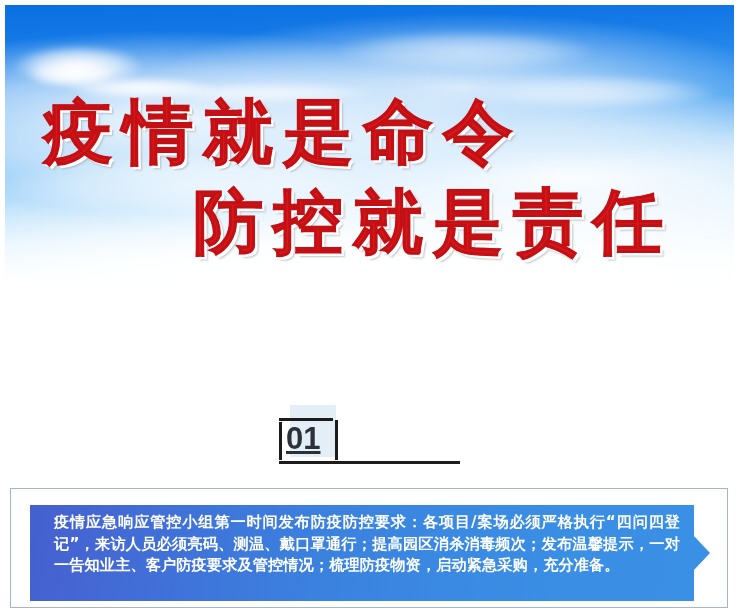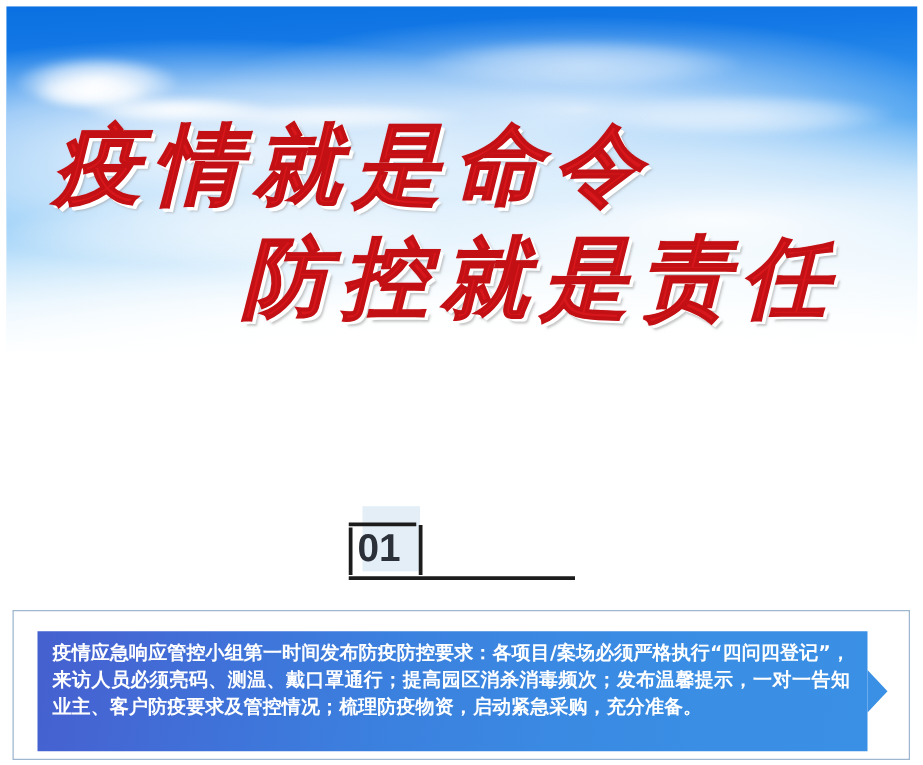--- a/index.html
+++ b/index.html
@@ -55,21 +55,20 @@
   .cloud-c { left: 62px; top: 72px;  width: 150px; height: 22px; }
   .cloud-d { left: 150px;top: 78px;  width: 220px; height: 20px; opacity:.75;}
   .cloud-e { left: 330px;top: 26px;  width: 260px; height: 40px; opacity:.55;}
   .cloud-f { left: 470px;top: 70px;  width: 240px; height: 34px; opacity:.65;}
   .cloud-g { left: 0px;  top: 150px; width: 360px; height: 60px; opacity:.5;}
 
   .hero-text {
     position: absolute;
     inset: 0;
     z-index: 3;
-    font-style: italic;
   }
   .hero-line {
     position: absolute;
     font-family: "DejaVu Sans", "Liberation Sans", sans-serif;
     font-weight: 900;
     color: #d7171b;
     letter-spacing: 10px;
     white-space: nowrap;
     line-height: 1;
     text-shadow:
@@ -148,20 +147,21 @@
   .num-text {
     position: absolute;
     left: 16px;
     top: 19px;
     font-size: 31px;
     font-weight: 800;
     color: #2c3038;
     letter-spacing: 0px;
     line-height: 36px;
     font-family: "Liberation Sans", sans-serif;
+    text-decoration: underline;
   }
   .section-title {
     position: absolute;
     left: 336px;
     top: 28px;
     font-size: 16px;
     color: #2b2b2b;
     letter-spacing: 1px;
     font-family: "DejaVu Sans", "Liberation Sans", sans-serif;
     white-space: nowrap;
@@ -186,21 +186,21 @@
     height: 96px;
     background: linear-gradient(100deg,
         #4560cf 0%,
         #4467d4 10%,
         #3f73d9 24%,
         #3b80de 42%,
         #3a89e2 62%,
         #3a8ee4 80%,
         #3a90e5 100%);
     box-sizing: border-box;
-    padding: 7px 14px 7px 12px;
+    padding: 7px 14px 7px 24px;
   }
   .callout-arrow {
     position: absolute;
     left: 694px;
     top: 536px;
     width: 0;
     height: 0;
     border-top: 17px solid transparent;
     border-bottom: 17px solid transparent;
     border-left: 16px solid #3a90e5;

